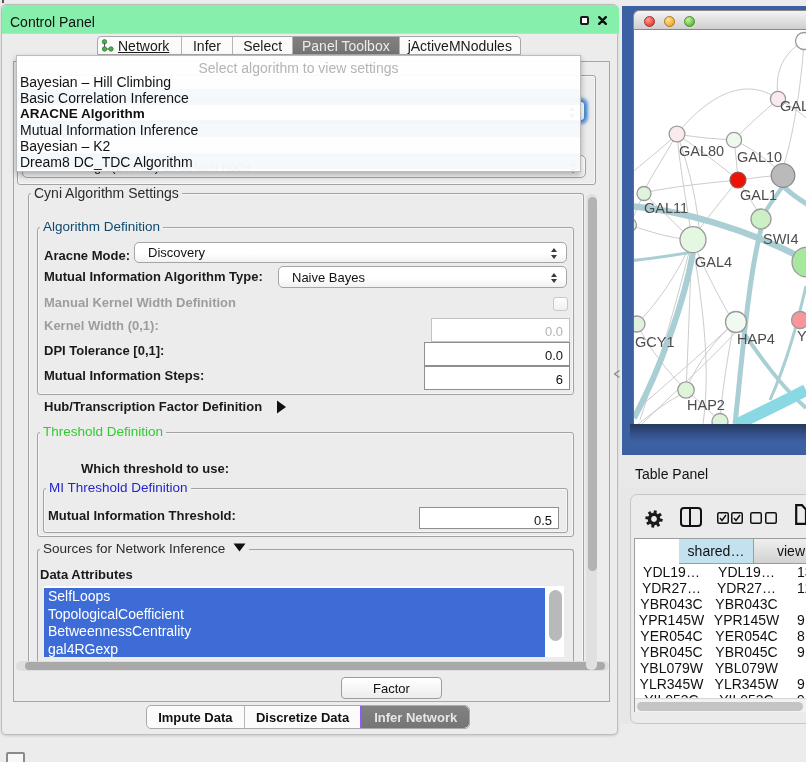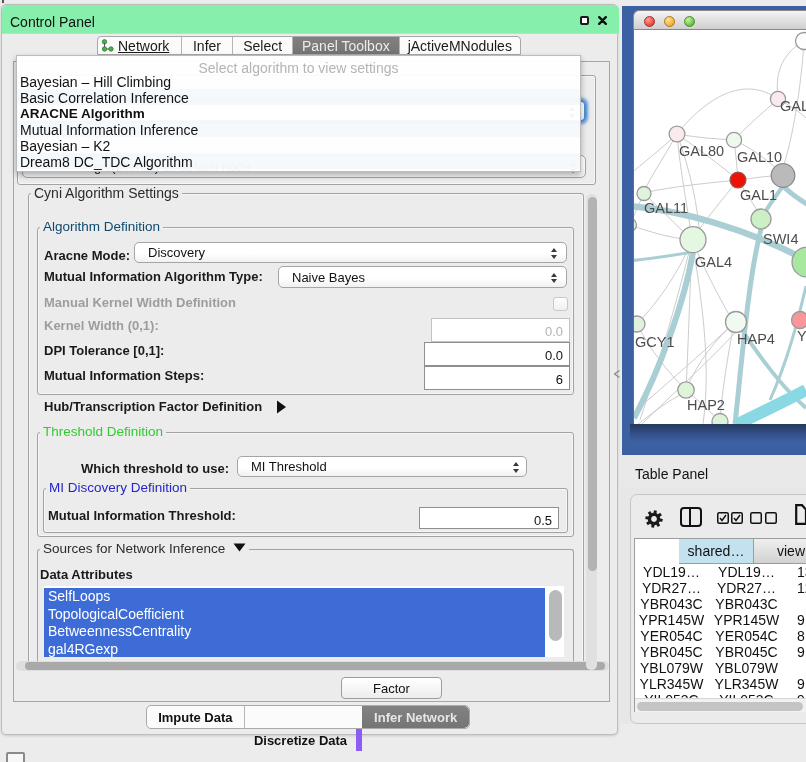--- a/index.html
+++ b/index.html
@@ -154,29 +154,22 @@
 
   <div class="lbl" style="left:43px; top:398px;">Hub/Transcription Factor Definition</div>
   <svg class="abs" style="left:275px; top:399px;" width="11" height="14" viewBox="0 0 11 14">
         <path d="M1,0.5 L10,7 L1,13.5 Z" fill="#111"></path>
       </svg>
 
   <div class="group" style="left:36px; top:431px; width:537px; height:105px;text-align:right;">
     <span class="gtitle" style="color:#2fcc2f;">Threshold Definition</span>
   </div>
   <div class="lbl" style="left:80px; top:460px;">Which threshold to use:</div>
-  <div class="combo" style="left:236px; top:455px; width:290px; height:21px;">
-    <span class="txt" style="top:2px;">MI Threshold</span>
-    <div class="arrs" style="right:6px; top:5px;">
-          <div class="up"></div>
-          <div class="dn"></div>
-        </div>
-  </div>
   <div class="group" style="left:42px; top:487px; width:525px; height:45px;">
-    <span class="gtitle" style="color:#2525cf;">MI Discovery Definition</span>
+    <span class="gtitle" style="color:#2525cf;">MI Threshold Definition</span>
   </div>
   <div class="lbl" style="left:47px; top:507px;">Mutual Information Threshold:</div>
   <div class="field" style="left:418px; top:506px; width:140px; height:22px;">0.5</div>
 
   <div class="group" style="left:36px; top:548px; width:537px; height:112px; border-bottom:none; border-radius:3px 3px 0 0; box-shadow:none;">
     <span class="gtitle">Sources for Network Inference&nbsp;&nbsp;<svg width="13" height="9" viewBox="0 0 13 9" style="vertical-align:1px;">
             <path d="M0.5,0.5 L12.5,0.5 L6.5,8.5 Z" fill="#111"></path>
           </svg></span>
   </div>
   <div class="lbl" style="left:39px; top:566px;">Data Attributes</div>
@@ -188,21 +181,21 @@
   <div class="abs" style="left:15px; top:660px; width:593px; height:10px; background:#dedede; border-radius:5px;"></div>
   <div class="sbThumb" style="left:24px; top:661px; width:580px; height:8px; background:#a9a9a9;"></div>
 
   <div class="abs" style="left:585px; top:193px; width:11px; height:476px; background:#e0e0e0; border-radius:5px;"></div>
   <div class="sbThumb" style="left:587px; top:196px; width:9px; height:374px; border-radius:5px;"></div>
 
   <div class="abs" style="left:340px; top:676px; width:101px; height:22px; background:linear-gradient(#ffffff,#ededed); border:1px solid #9c9c9c; border-radius:4px; text-align:center; line-height:21px; font-size:13px; color:#111;">Factor</div>
 
   <div class="tabbar" id="btabs" style="border-radius:5px;">
     <div class="btab" style="width:98px; border-right:1px solid #b5b5b5;">Impute Data</div>
-    <div class="btab" style="width:118px; border-right:6px solid #8b5cf6;margin-top:23px;">Discretize Data</div>
+    <div class="btab" style="width:118px; border-right:2px solid #8b5cf6;">Discretize Data</div>
     <div class="btab" style="width:107px; background:linear-gradient(#828282,#757575); color:#e6e6e6; border-radius:0 5px 5px 0;">Infer Network</div>
   </div>
 
   <div class="abs" id="popup">
     <div class="hint">Select algorithm to view settings</div>
     <div class="abs" style="left:0; top:33px; width:100%; height:16px; background:rgba(239,244,250,0.55);"></div>
     <div class="abs" style="left:0; top:65px; width:100%; height:16px; background:rgba(239,244,250,0.55);"></div>
     <div class="abs" style="left:0; top:97px; width:100%; height:16px; background:rgba(239,244,250,0.55);"></div>
     <div class="it" style="top:18px;">Bayesian – Hill Climbing</div>
     <div class="it" style="top:34px;">Basic Correlation Inference</div>

